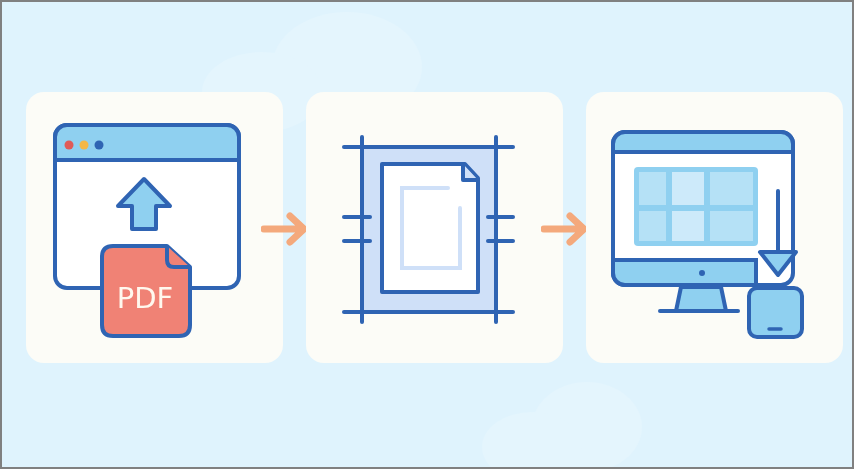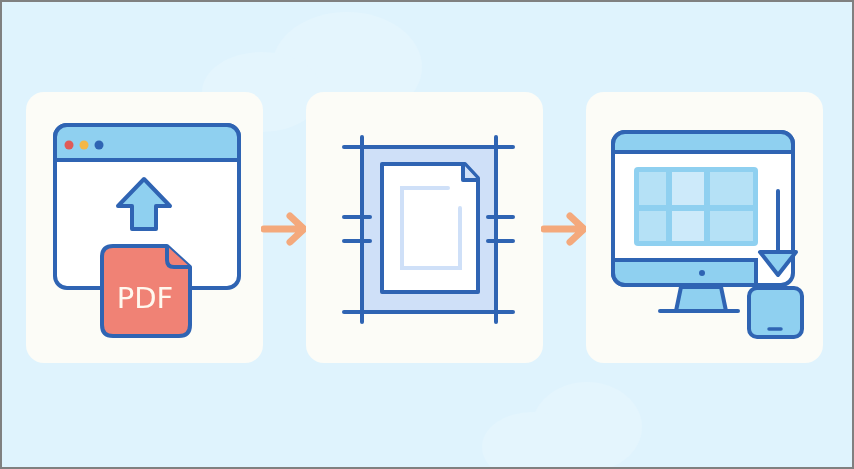--- a/index.html
+++ b/index.html
@@ -26,20 +26,21 @@
       background: #e4f5fd;
       border-radius: 50%;
     }
     .panel {
       position: absolute;
       top: 90px;
       width: 237px;
       height: 271px;
       background: #fcfcf7;
       border-radius: 18px;
+      padding-left: 20px;
     }
     .panel svg {
       position: absolute;
       left: 0;
       top: 0;
       width: 237px;
       height: 271px;
     }
     .arrow {
       position: absolute;

